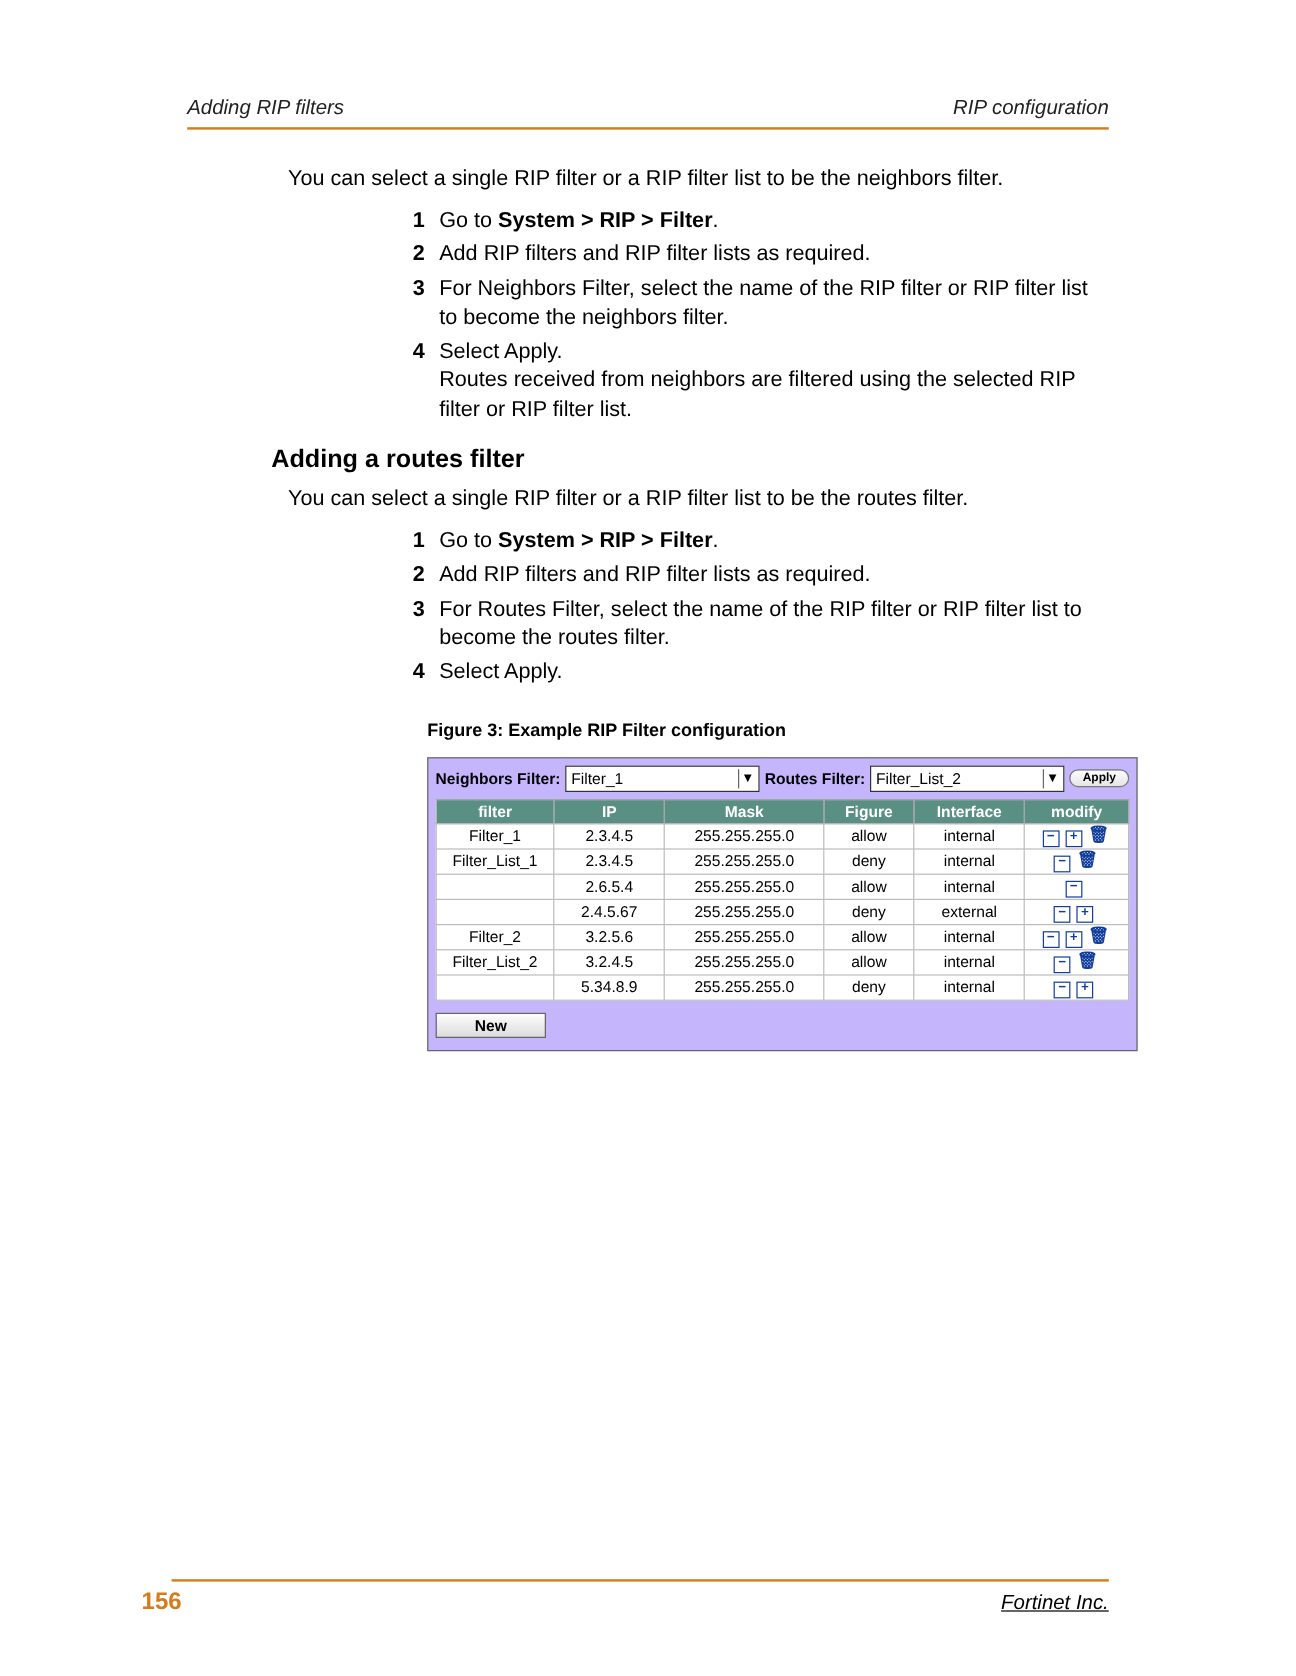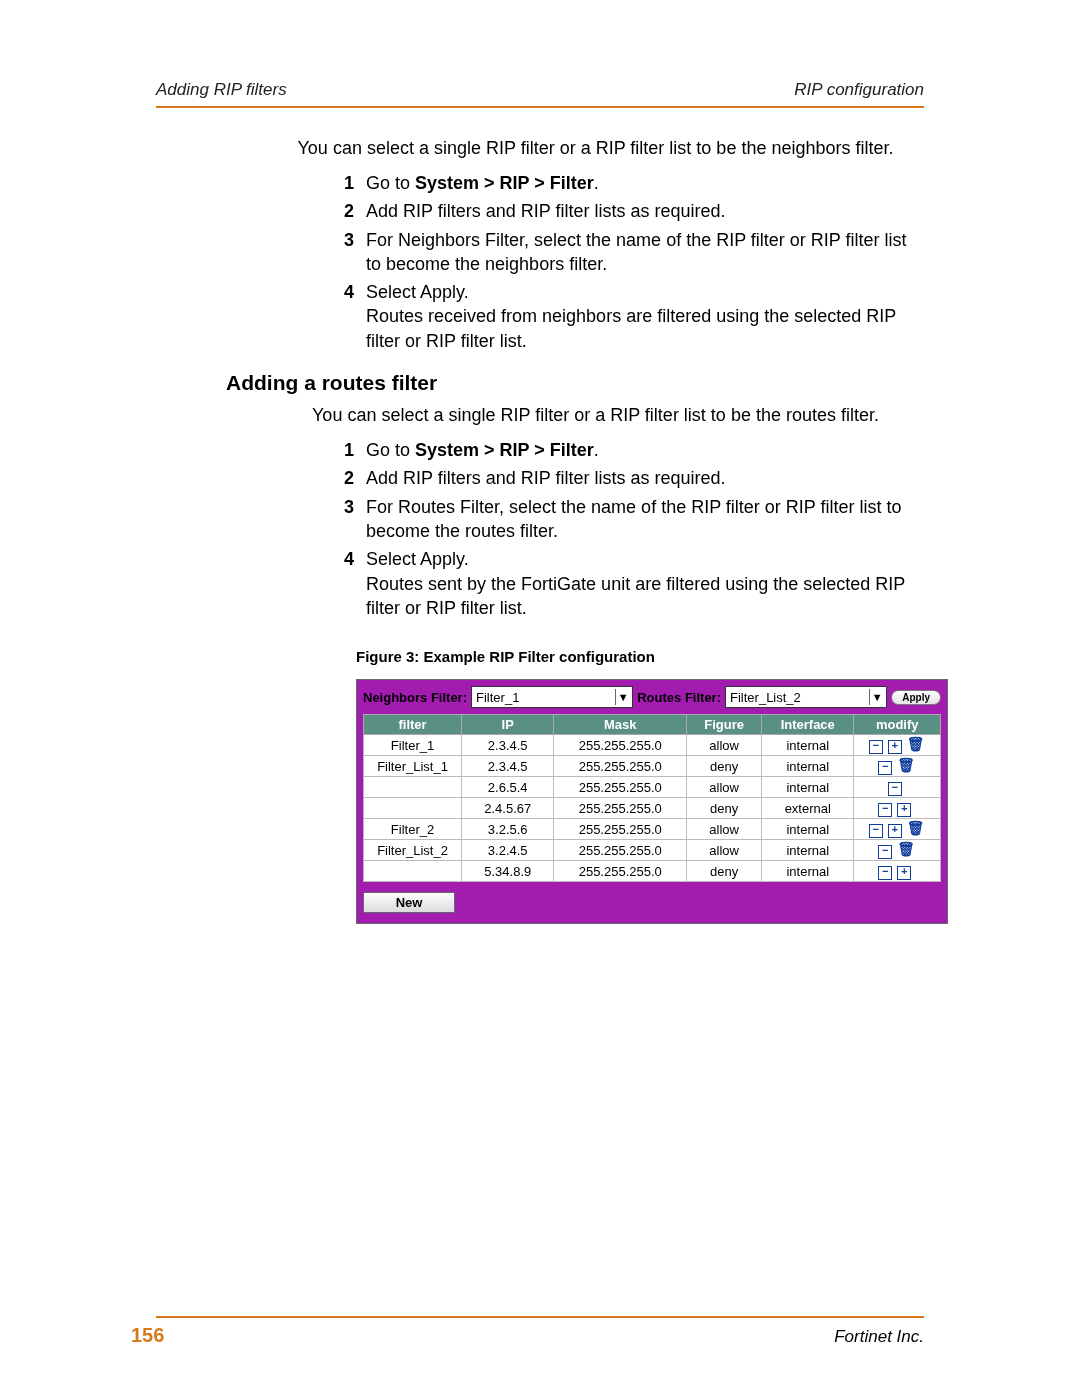--- a/index.html
+++ b/index.html
@@ -33,22 +33,21 @@
   hr.rule.top { margin-bottom: 30px; }
   hr.rule.bottom { margin-top: 8px; }
   .content { }
   h2.section {
     font-size: 21px;
     font-weight: bold;
     margin: 18px 0 10px 70px;
   }
   p.intro {
     font-size: 18px;
-    margin: 10px 0 12px 111px;
-    text-align: center;
+    margin: 10px 0 12px 84px;
   }
   .step-row {
     display: flex;
     align-items: flex-start;
     font-size: 18px;
     margin: 4px 0 4px 170px;
     line-height: 1.35;
   }
   .step-num {
     width: 28px;
@@ -62,21 +61,21 @@
   .fig-caption {
     font-size: 15px;
     font-weight: bold;
     margin: 28px 0 14px 200px;
   }
 
   .screenshot {
     width: 590px;
     margin-left: 200px;
     border: 1px solid #666;
-    background: #a21caf;
+    background: #c4b5fd;
     padding: 0;
     font-size: 13px;
   }
   .ss-row1 {
     display: flex;
     align-items: center;
     gap: 4px;
     padding: 6px;
   }
   .ss-label { font-weight: bold; white-space: nowrap; }
@@ -168,38 +167,39 @@
     padding: 2px 0;
     background: linear-gradient(#fdfdfd, #dcdcdc);
     border: 1px solid #666;
     font-size: 13px;
     cursor: pointer;
   }
 
   .footer-block {
     position: absolute;
     bottom: 50px;
-    left: 110px;
+    left: 97px;
     right: 110px;
   }
   .footer-row {
     display: flex;
     justify-content: space-between;
     align-items: baseline;
     padding-top: 6px;
   }
   .page-num {
     font-weight: bold;
     color: #d77a1c;
     font-size: 20px;
     margin-left: -25px;
   }
   .footer-right {
     font-style: italic;
     font-size: 17px;
+    text-decoration: underline;
   }
 </style>
 </head>
 <body>
 
 <div class="page">
 
   <div class="running-head">
     <span>Adding RIP filters</span>
     <span>RIP configuration</span>
@@ -246,21 +246,20 @@
       <div class="step-body">Add RIP filters and RIP filter lists as required.</div>
     </div>
     <div class="step-row">
       <div class="step-num">3</div>
       <div class="step-body">For Routes Filter, select the name of the RIP filter or RIP filter list to become the routes filter.</div>
     </div>
     <div class="step-row">
       <div class="step-num">4</div>
       <div class="step-body">
         <div>Select Apply.</div>
-        <div>Routes sent by the FortiGate unit are filtered using the selected RIP filter or RIP filter list.</div>
       </div>
     </div>
 
     <div class="fig-caption">Figure 3:   Example RIP Filter configuration</div>
 
     <div class="screenshot">
       <div class="ss-row1">
         <span class="ss-label">Neighbors Filter:</span>
         <div class="ss-select">
           <span>Filter_1</span>

